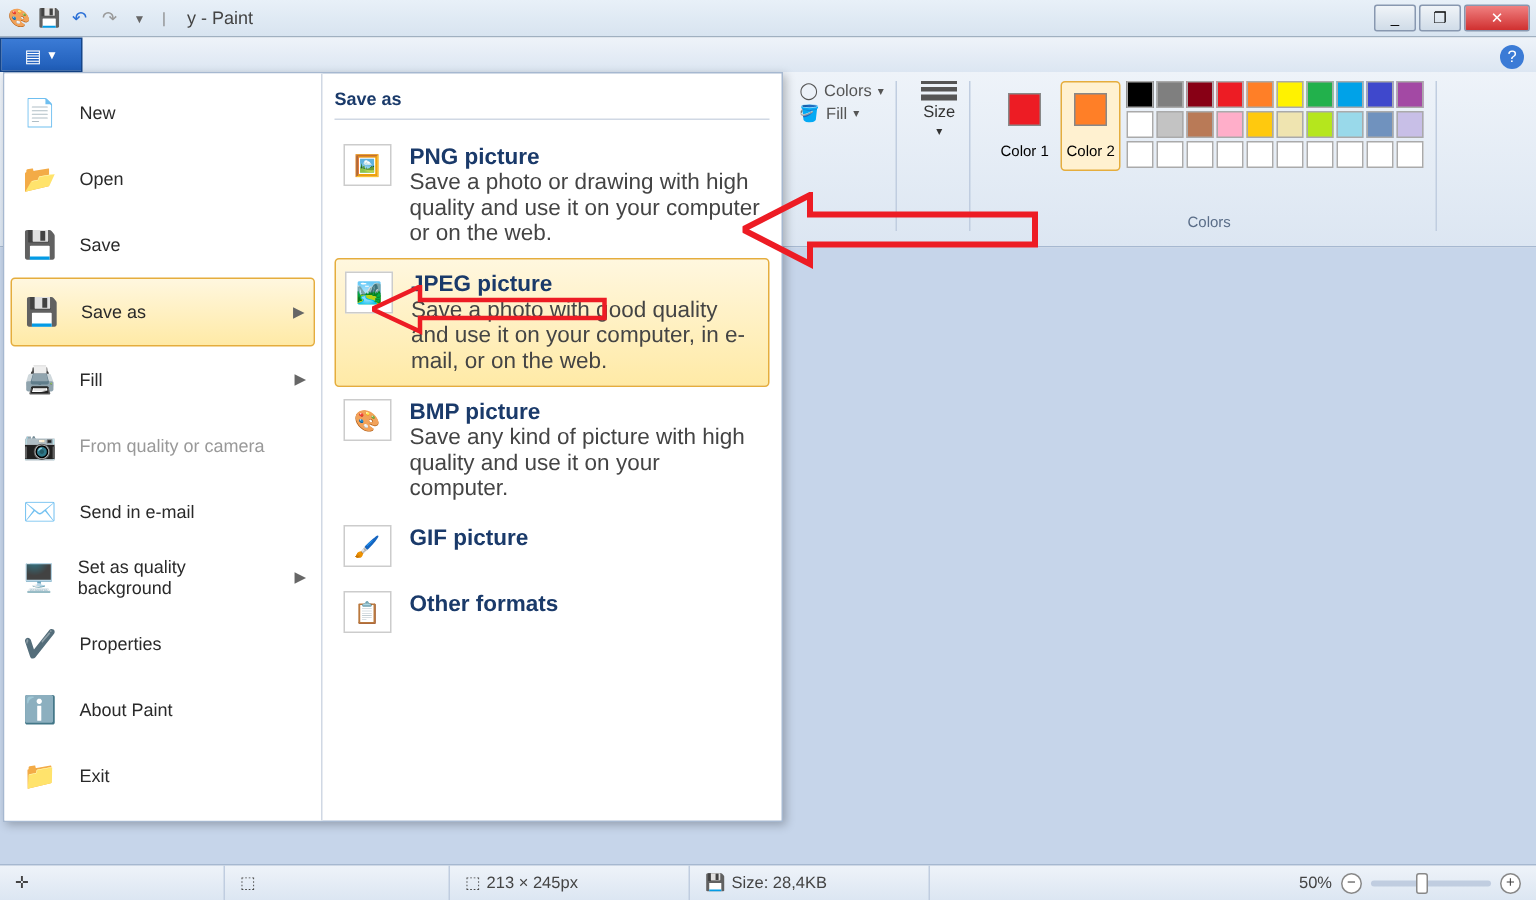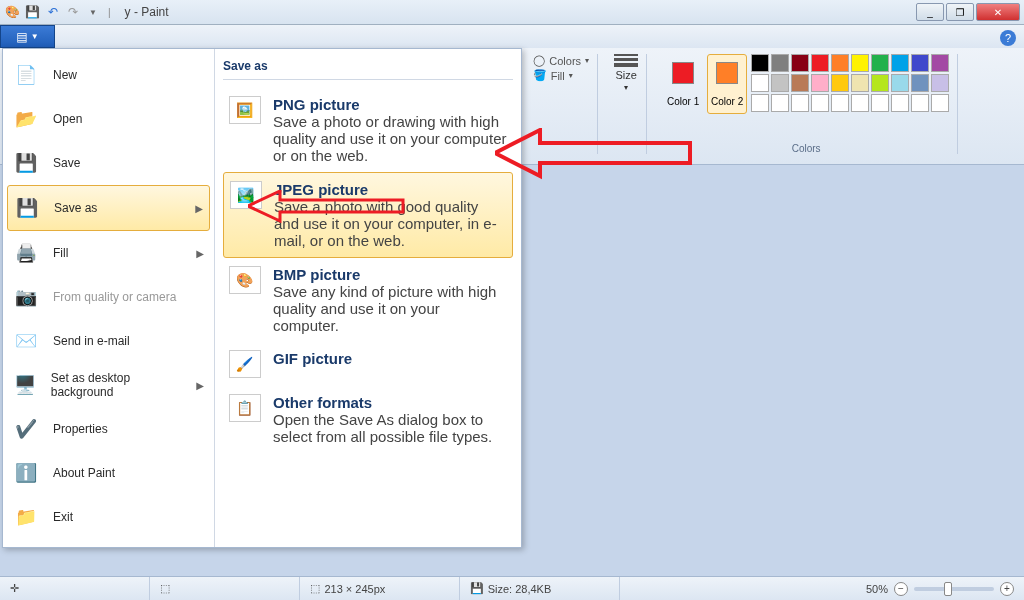--- a/index.html
+++ b/index.html
@@ -212,21 +212,21 @@
       <div class="dd-item disabled">
         <span class="dd-icn">📷</span>
         <span>From quality or camera</span>
       </div>
       <div class="dd-item">
         <span class="dd-icn">✉️</span>
         <span>Send in e-mail</span>
       </div>
       <div class="dd-item">
         <span class="dd-icn">🖥️</span>
-        <span>Set as desktop background</span>
+        <span>Set as quality background</span>
         <span class="dd-arrow">▶</span>
       </div>
       <div class="dd-item">
         <span class="dd-icn">✔️</span>
         <span>Properties</span>
       </div>
       <div class="dd-item">
         <span class="dd-icn">ℹ️</span>
         <span>About Paint</span>
       </div>
@@ -262,21 +262,20 @@
         <div class="fmt-item">
           <div class="fmt-icn">🖌️</div>
           <div class="fmt-txt">
             <div class="fmt-title">GIF picture</div>
           </div>
         </div>
         <div class="fmt-item">
           <div class="fmt-icn">📋</div>
           <div class="fmt-txt">
             <div class="fmt-title">Other formats</div>
-            <div>Open the Save As dialog box to select from all possible file types.</div>
           </div>
         </div>
       </div>
   </div>
 </div>
 
 <svg class="red-arrow" style="top:128px;left:495px;width:200px;height:60px">
   <polygon points="0,25 45,2 45,15 195,15 195,35 45,35 45,48" fill="none" stroke="#ed1c24" stroke-width="4"></polygon>
 </svg>
 <svg class="red-arrow" style="top:190px;left:248px;width:160px;height:40px">

